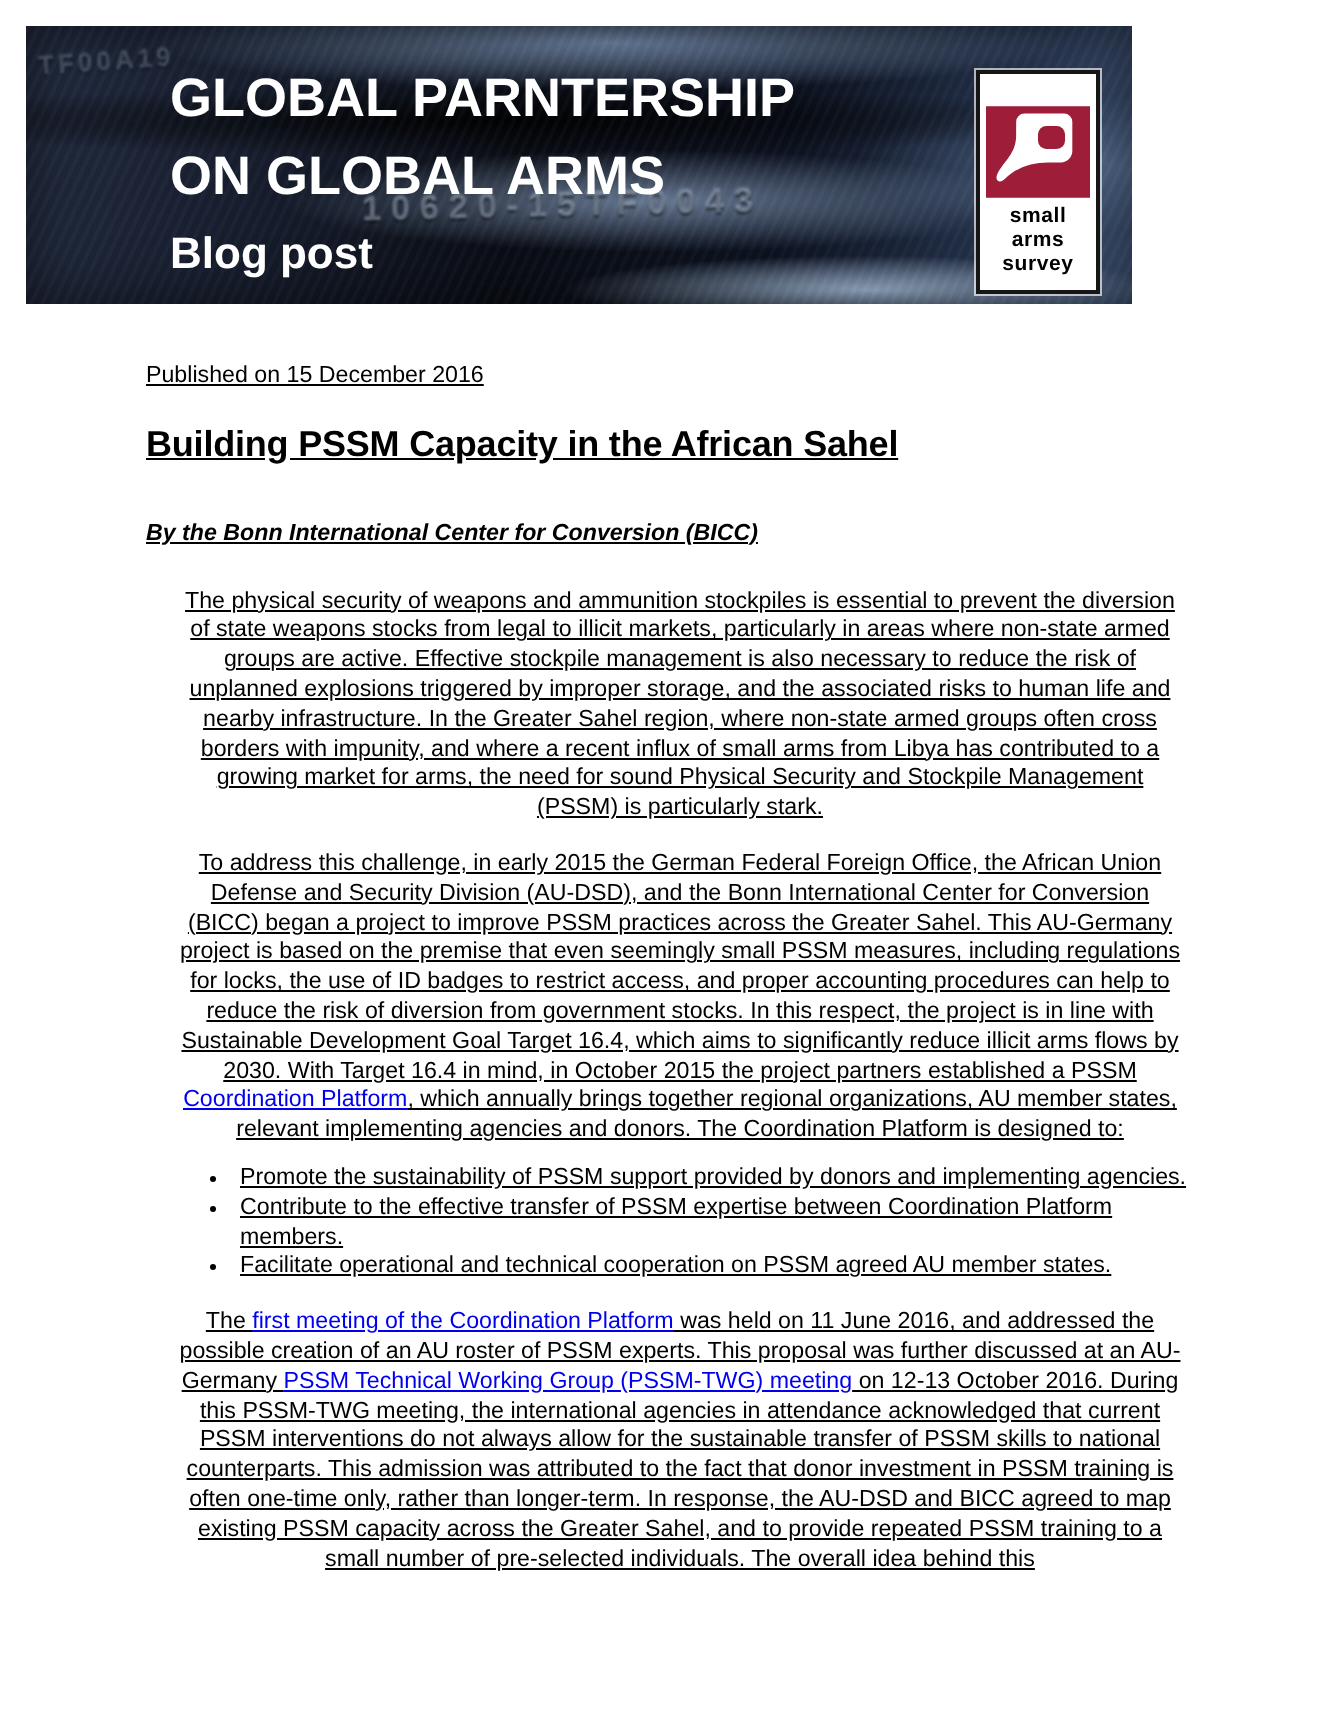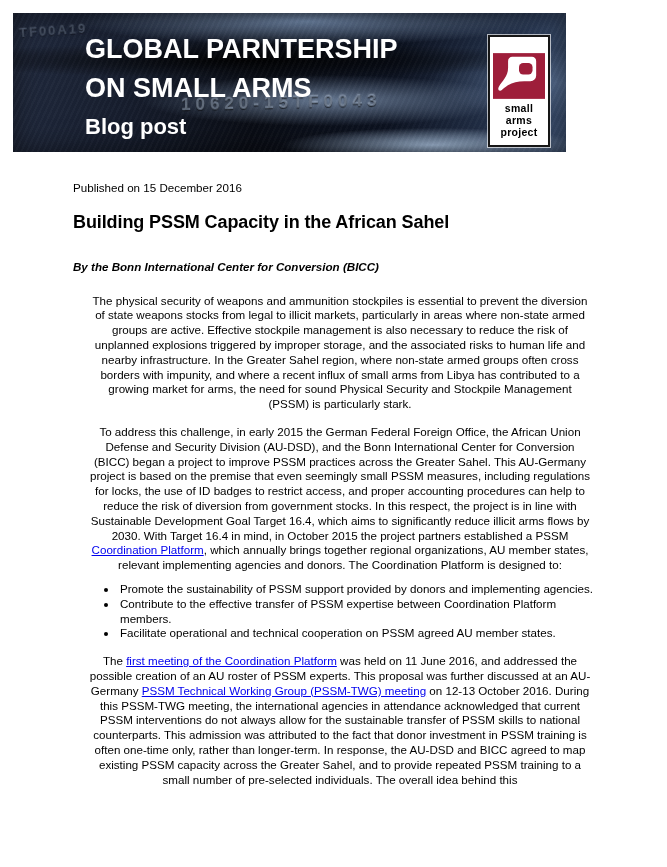--- a/index.html
+++ b/index.html
@@ -52,57 +52,57 @@
     width:52px; background:#fff;
     border:2px solid #161616;
     padding:16px 3px 7px;
     box-shadow:0 0 0 1px rgba(255,255,255,0.65);
   }
   .logo-mark { display:block; width:52px; height:46px; }
   .logo-mark svg { display:block; width:52px; height:46px; }
   .logo-text { margin-top:3px; text-align:center; font-weight:bold; font-size:10.5px; line-height:12px; letter-spacing:0.3px; color:#000; }
 
   
-  .content { position:absolute; left:73px; top:152px; width:534px; font-size:11.6px; line-height:14.8px; }
+  .content { position:absolute; left:73px; top:152px; width:534px; font-size:11.6px; line-height:14.8px;text-decoration:underline; }
   .published { margin:29px 0 0; }
   .article-title { margin:15px 0 0; font-size:18px; line-height:22px; font-weight:bold; letter-spacing:-0.1px; }
   .byline { margin:27px 0 0; font-weight:bold; font-style:italic; }
   .para { margin:19px 16px 0; text-align:center; }
   .para + .para, .para-mid { margin-top:13px; }
   ul.bullets { margin:9px 0 0; padding:0 0 0 45px; }
   ul.bullets li { padding-left:2px; margin:0; }
   a.link { color:var(--link-color,#0000EE); text-decoration:underline; cursor:pointer; }
 </style>
 </head>
 <body>
 
 <div class="page">
 
   <div class="banner">
     <div class="stamp stamp-corner">TF00A19</div>
     <div class="stamp stamp-main">10620-15TF0043</div>
 
     <div class="banner-text">
       <div class="banner-title">GLOBAL PARNTERSHIP</div>
-      <div class="banner-title">ON SMALL ARMS</div>
+      <div class="banner-title">ON GLOBAL ARMS</div>
       <div class="banner-subtitle">Blog post</div>
     </div>
 
     <div class="logo">
       <span class="logo-mark">
         <svg viewBox="0 0 100 88" xmlns="http://www.w3.org/2000/svg">
           <rect x="0" y="0" width="100" height="88" class="logo-red-rect" fill="#9E1E3A"></rect>
           <path d="M37 7 H75 A8 8 0 0 1 83 15 V43 A11 11 0 0 1 72 54 H60 C42 54 28 60 18 70 C13 75 8 71 11 65 C17 53 29 46 29 28 V15 A8 8 0 0 1 37 7 Z" fill="#ffffff"></path>
           <rect x="50" y="19" width="26" height="22" rx="8" class="logo-red-rect" fill="#9E1E3A"></rect>
         </svg>
       </span>
       <div class="logo-text">
         <div>small</div>
         <div>arms</div>
-        <div>project</div>
+        <div>survey</div>
       </div>
     </div>
   </div>
 
   <div class="content">
     <p class="published">Published on 15 December 2016</p>
     <h1 class="article-title">Building PSSM Capacity in the African Sahel</h1>
     <p class="byline">By the Bonn International Center for Conversion (BICC)</p>
 
     <p class="para">The physical security of weapons and ammunition stockpiles is essential to prevent the diversion of state weapons stocks from legal to illicit markets, particularly in areas where non-state armed groups are active. Effective stockpile management is also necessary to reduce the risk of unplanned explosions triggered by improper storage, and the associated risks to human life and nearby infrastructure. In the Greater Sahel region, where non-state armed groups often cross borders with impunity, and where a recent influx of small arms from Libya has contributed to a growing market for arms, the need for sound Physical Security and Stockpile Management (PSSM) is particularly stark.</p>

